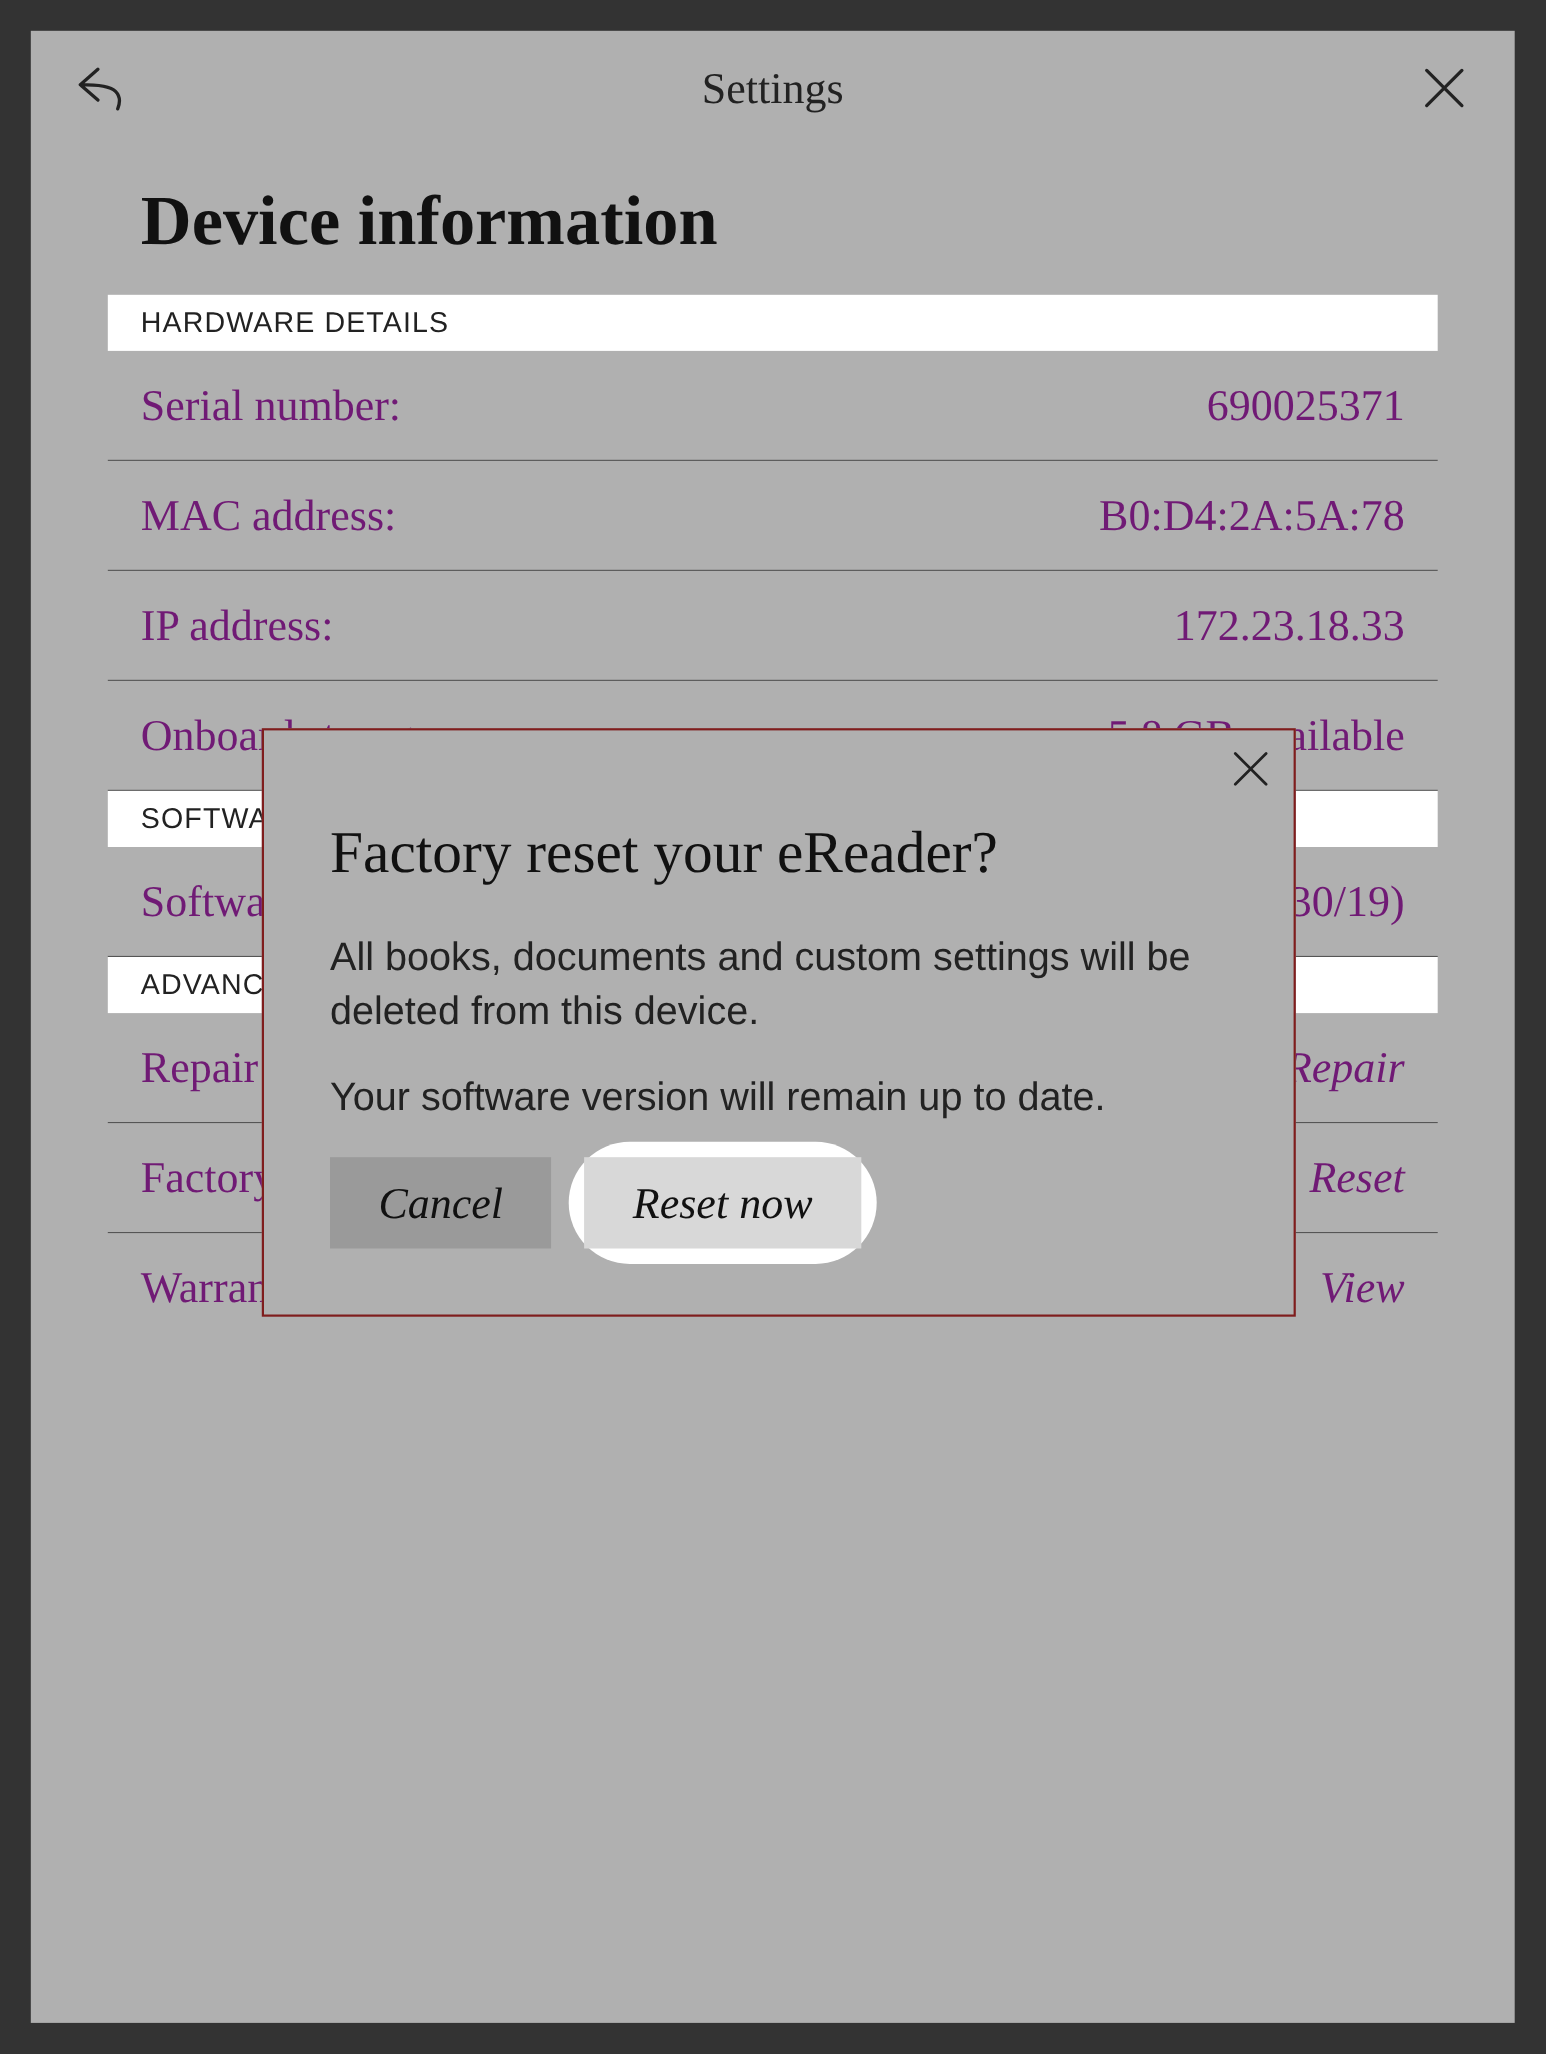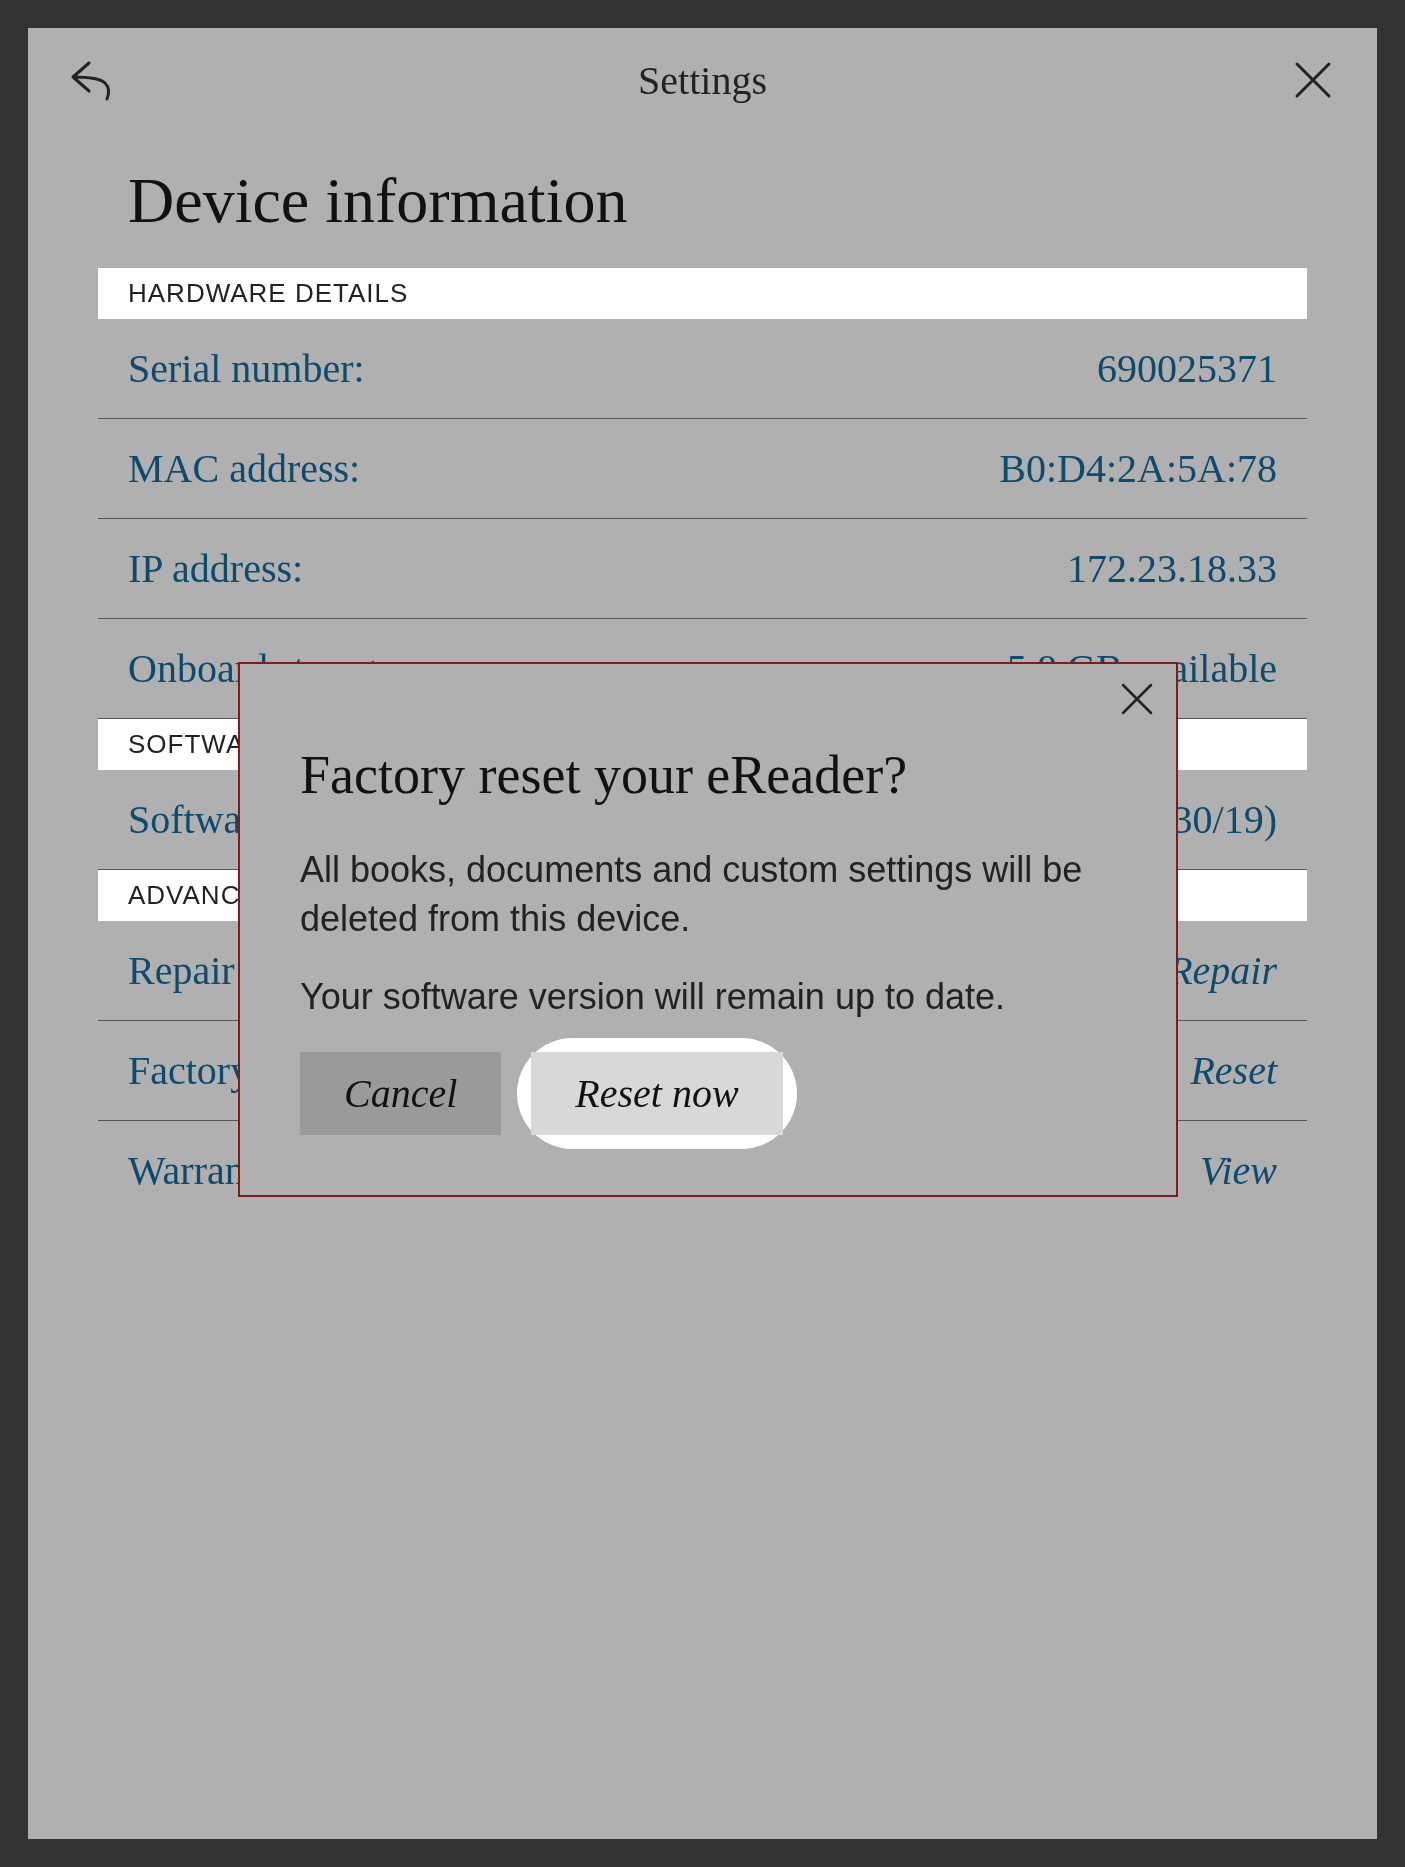--- a/index.html
+++ b/index.html
@@ -41,40 +41,40 @@
     width: 48px; height: 48px;
     display: flex; align-items: center; justify-content: center;
     cursor: pointer;
   }
   .content {
     padding: 40px 70px 0 70px;
   }
   .page-title {
     font-size: 64px;
     color: #111;
-    font-weight: 400;
+    font-weight: 700;
     margin-bottom: 30px;
     padding-left: 30px;
   }
   .section-header {
     background: #ffffff;
     font-family: Arial, Helvetica, sans-serif;
     font-size: 26px;
     letter-spacing: 1px;
     color: #222;
     padding: 10px 30px;
   }
   .row {
     display: flex;
     justify-content: space-between;
     align-items: center;
     padding: 26px 30px;
     border-bottom: 1px solid #555;
     font-size: 40px;
-    color: #0c4a6e;
+    color: #701a75;
   }
   .row .label { }
   .row .value { text-align: right; }
   .row .value.italic { font-style: italic; }
 
   
   .modal {
     position: absolute;
     left: 210px;
     top: 634px;

